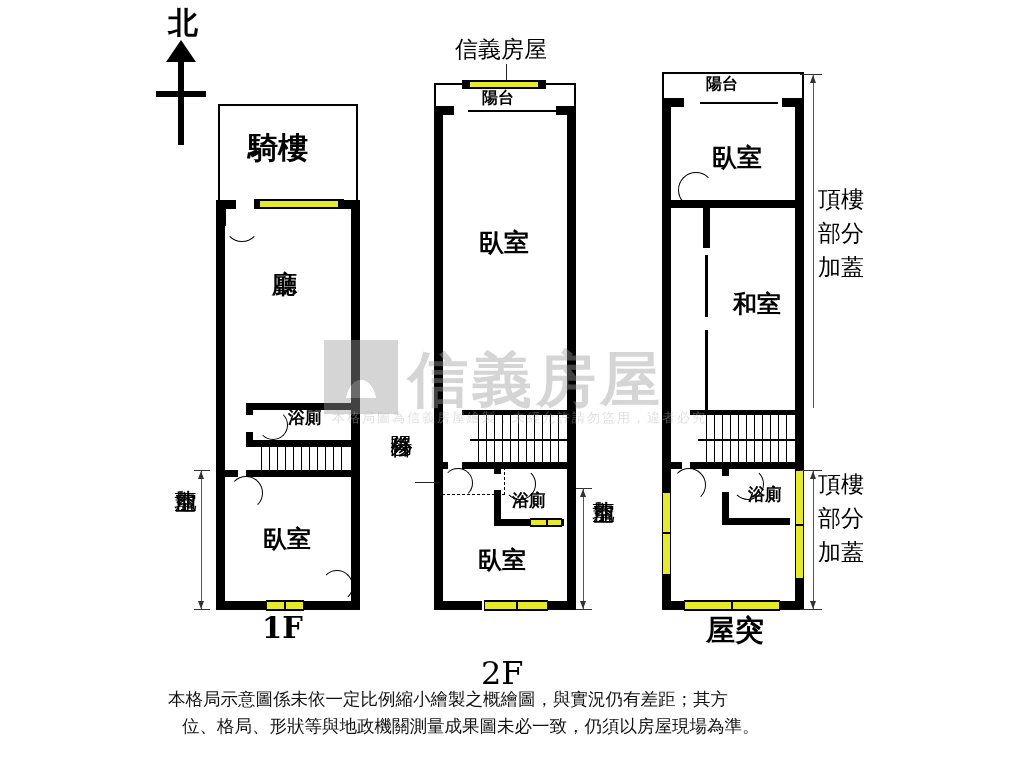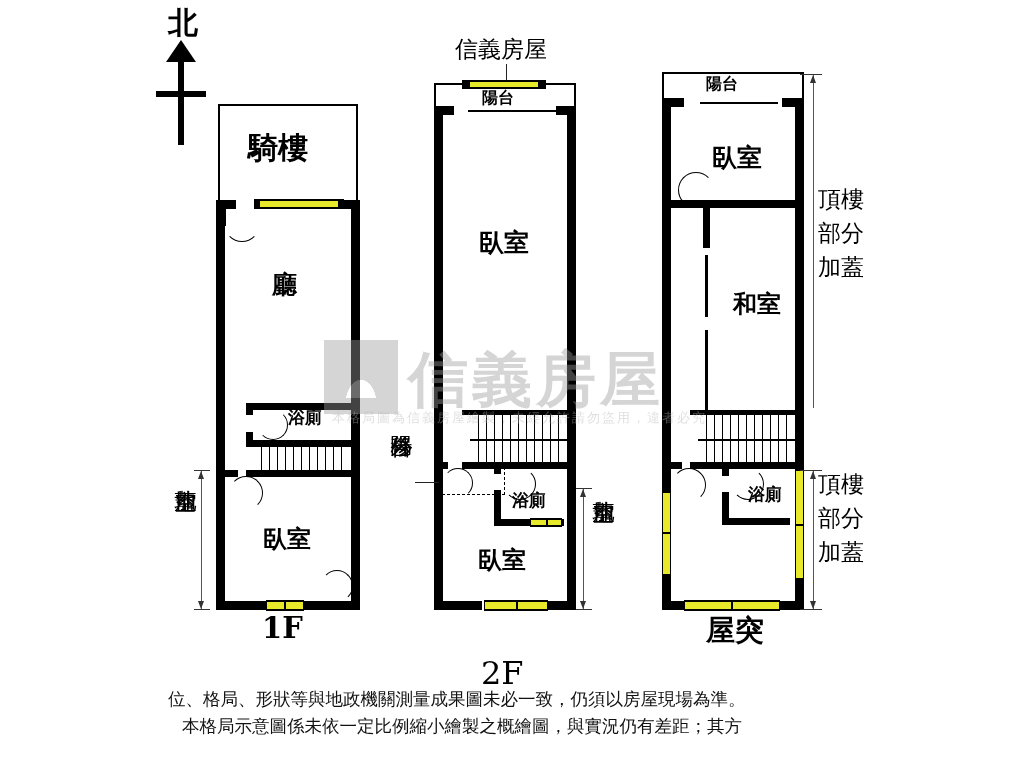--- a/index.html
+++ b/index.html
@@ -288,17 +288,17 @@
 
   <div class="wm" style="left:324px;top:340px;">
     <div class="wm-logo"></div>
   </div>
   <div class="wm" style="left:408px;top:340px;">
     <div class="wm-text">信義房屋</div>
   </div>
   <div class="wm wm-small" style="left:332px;top:409px;">本格局圖為信義房屋繪製，未經允許請勿盜用，違者必究</div>
 
   <div class="footer">
+    <div>本格局示意圖係未依一定比例縮小繪製之概繪圖，與實況仍有差距；其方</div>
     <div>位、格局、形狀等與地政機關測量成果圖未必一致，仍須以房屋現場為準。</div>
-    <div>本格局示意圖係未依一定比例縮小繪製之概繪圖，與實況仍有差距；其方</div>
   </div>
 
 </div>
 
 </body></html>

